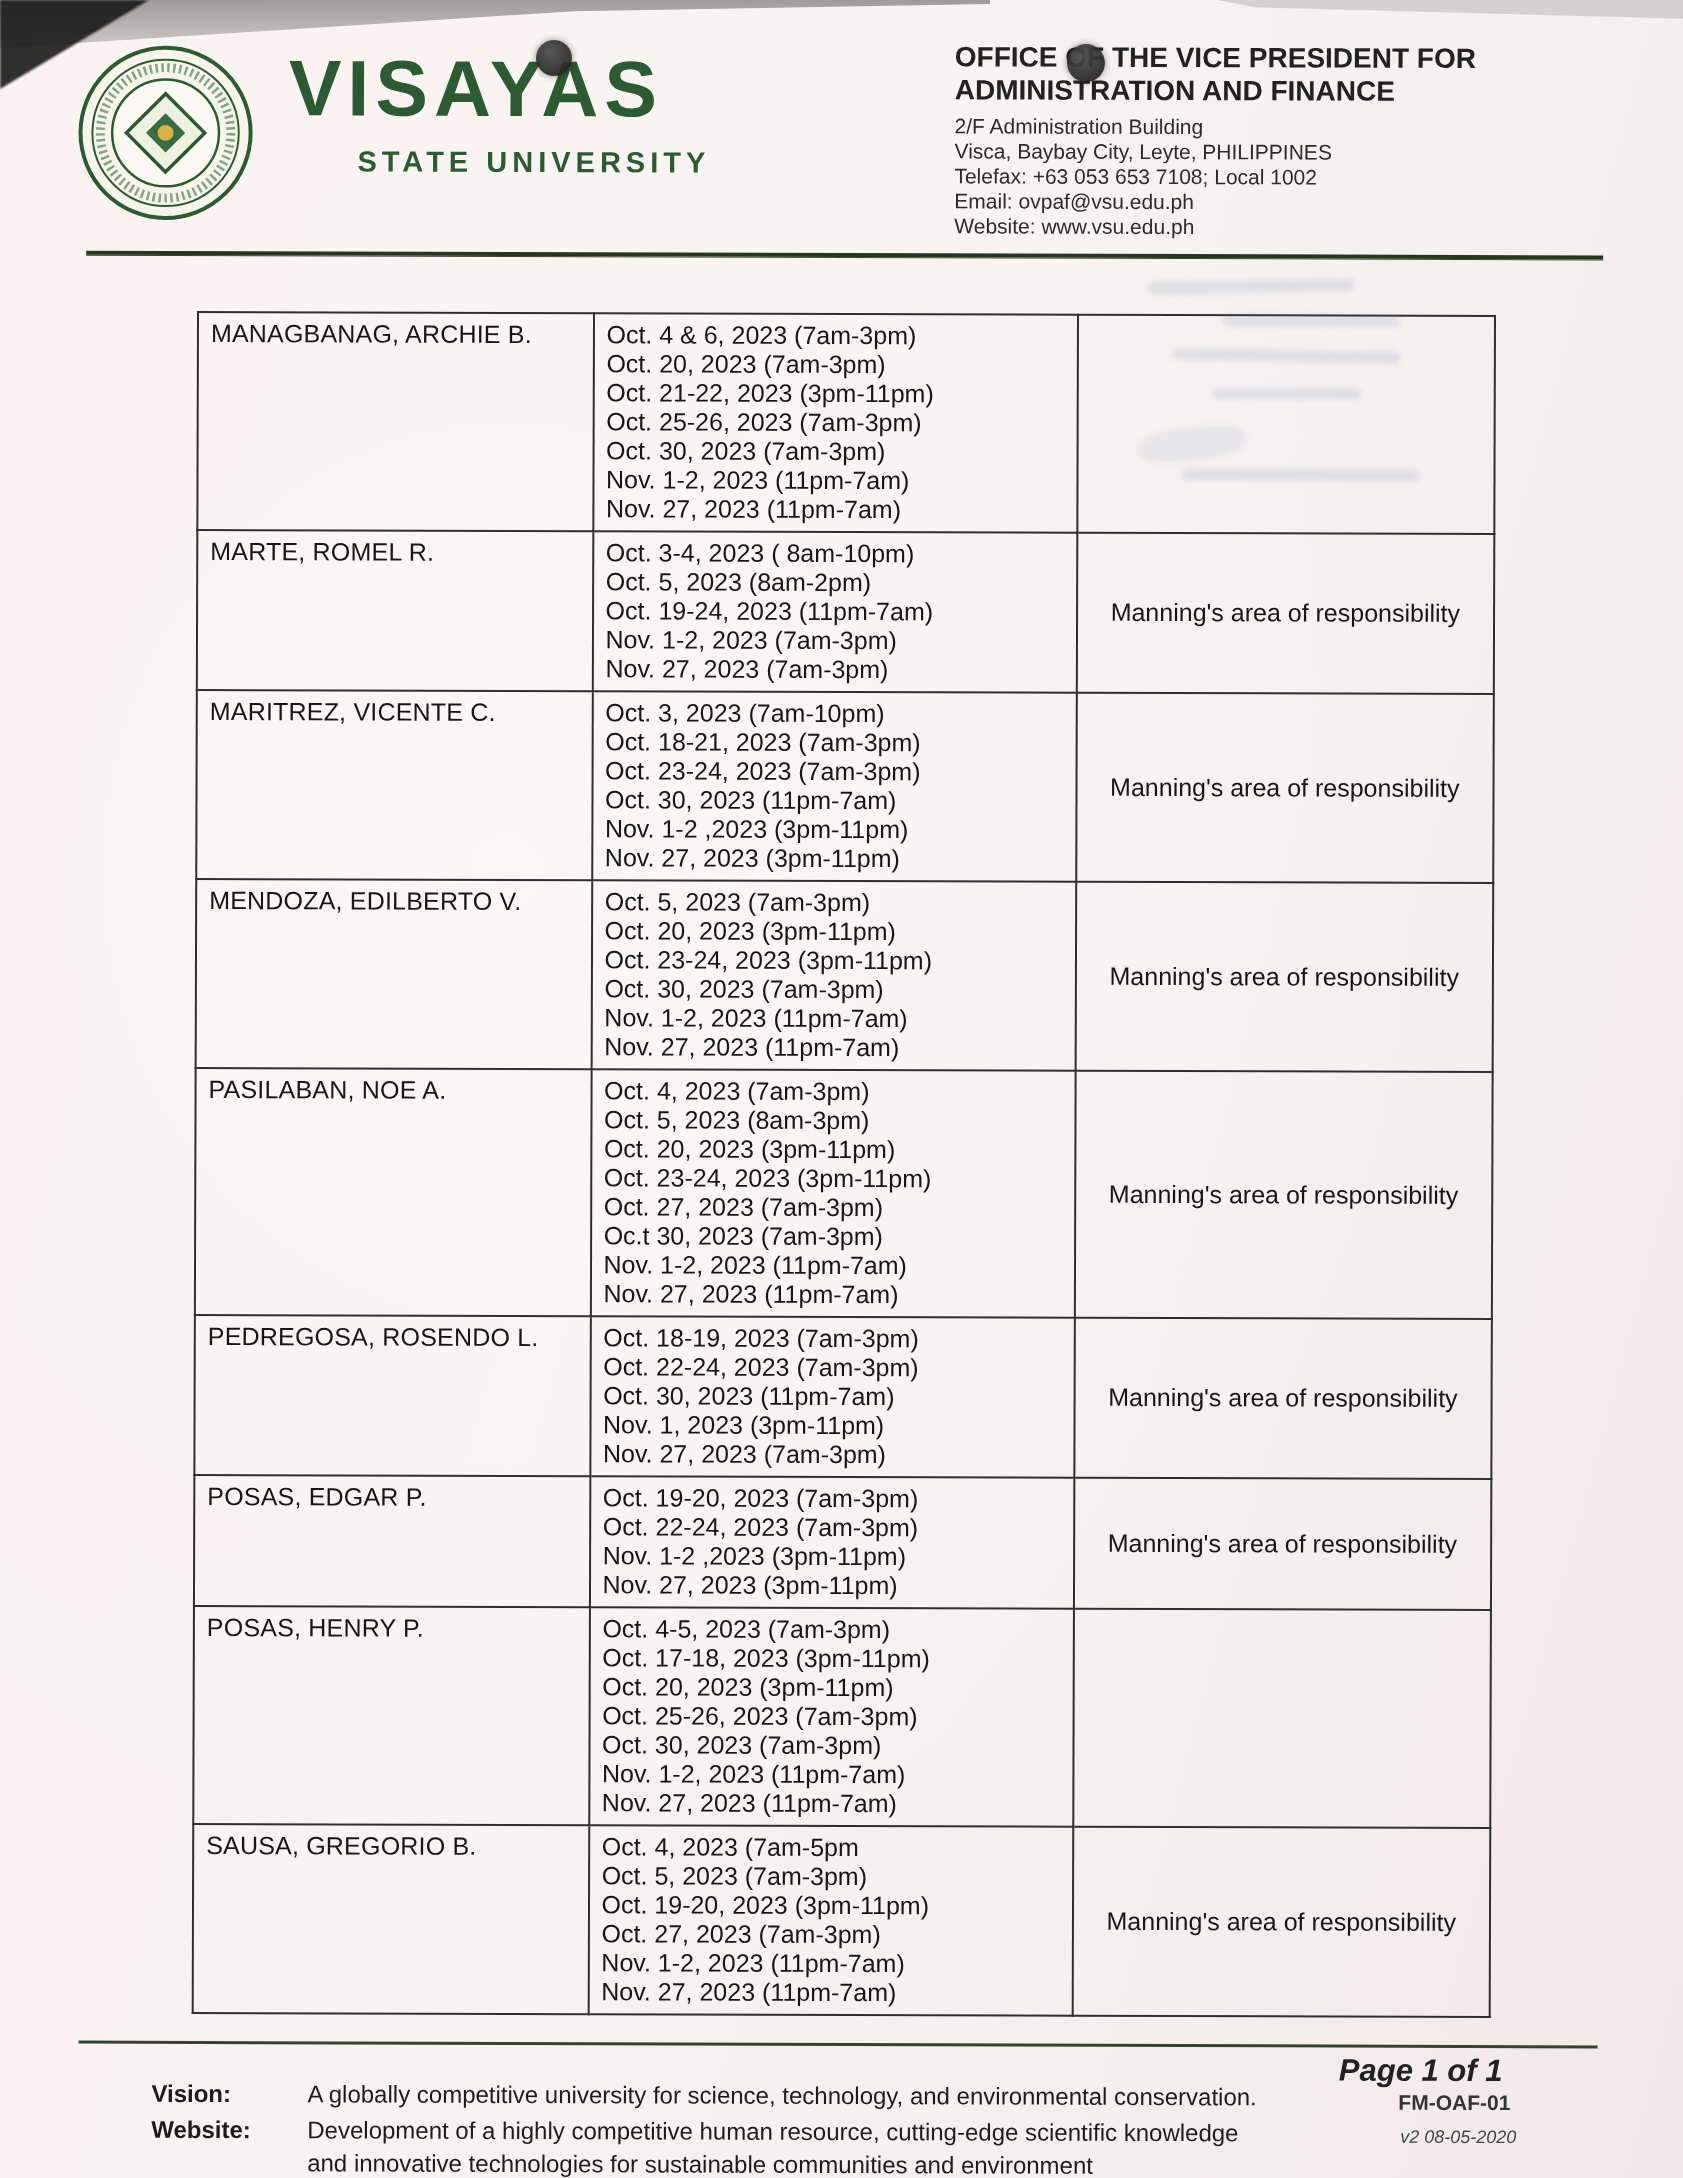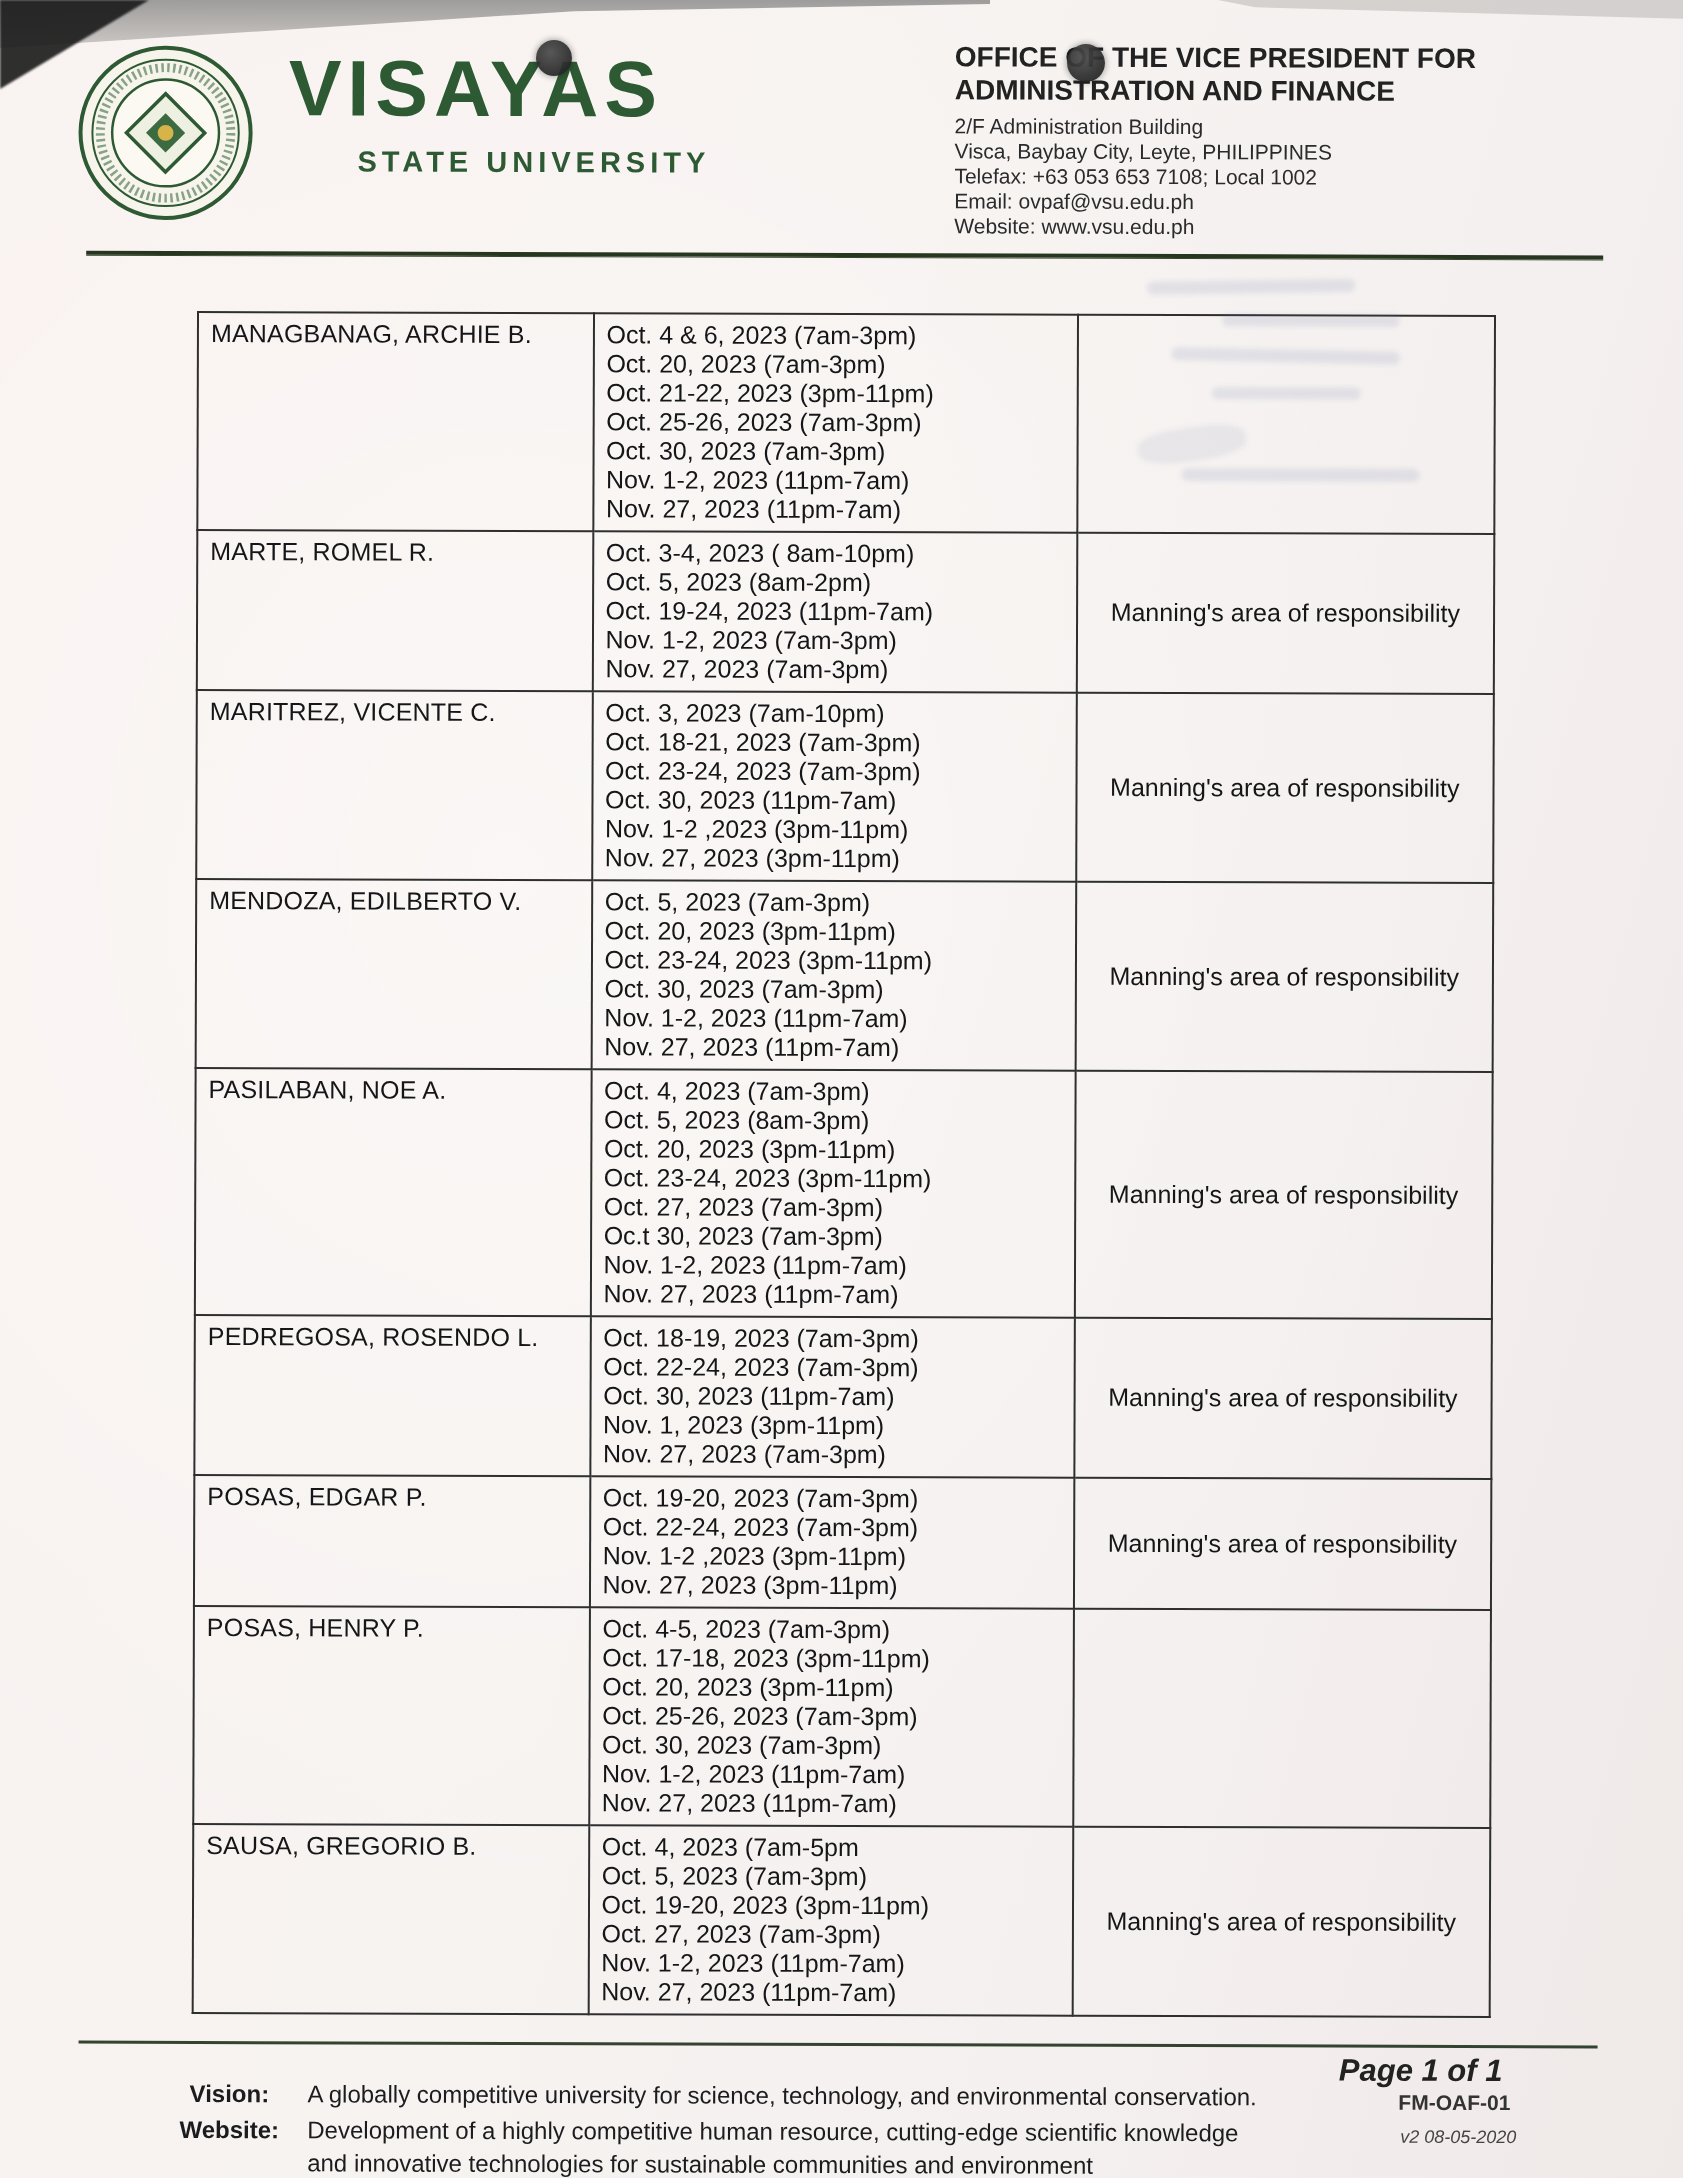--- a/index.html
+++ b/index.html
@@ -106,21 +106,21 @@
   .form-code{
     position:absolute;top:2089px;right:166px;
     font-size:21px;font-weight:bold;color:#333;
   }
   .form-version{
     position:absolute;top:2125px;right:160px;
     font-size:18px;font-style:italic;color:#444;
   }
   .vision-row{position:absolute;left:158px;top:2081px;display:flex;font-size:24px;line-height:30px;}
   .mission-row{position:absolute;left:158px;top:2115px;display:flex;font-size:24px;line-height:33px;}
-  .vm-label{width:156px;font-weight:bold;flex:0 0 auto;text-align:center;}
+  .vm-label{width:156px;font-weight:bold;flex:0 0 auto;}
   .vm-text{white-space:pre-line;max-width:1089px;}
 </style>
 </head>
 <body>
 
 <div class="paper">
 
   <div class="doc-content">
 
     <div>

